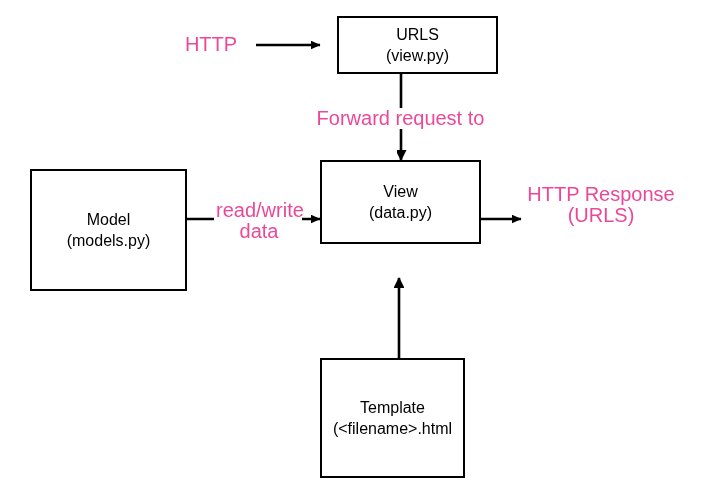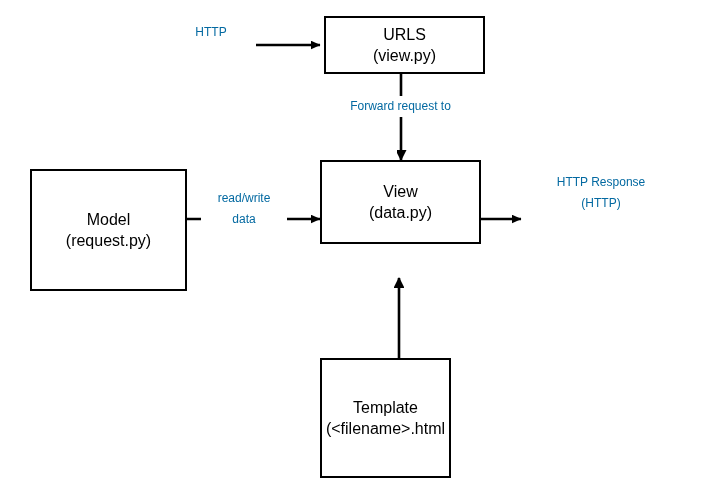--- a/index.html
+++ b/index.html
@@ -26,48 +26,49 @@
     justify-content: center;
     color: #000000;
     font-size: 16px;
     line-height: 21px;
     text-align: center;
     white-space: nowrap;
     z-index: 3;
   }
   .label {
     position: absolute;
-    color: #0369a1;
-    font-size: 12px;
+    color: #ec4899;
+    font-size: 20px;
     line-height: 21px;
     text-align: center;
     white-space: nowrap;
     z-index: 4;
+    margin-top: 12px;
   }
   .label-bg {
     background: #ffffff;
   }
   .label span { display: block; }
   svg.edges {
     position: absolute;
     left: 0;
     top: 0;
     width: 713px;
     height: 503px;
     z-index: 2;
   }
   
-  #node-urls      { left: 324px; top: 16px;  width: 161px; height: 58px; }
+  #node-urls      { left: 337px; top: 16px;  width: 161px; height: 58px; }
   #node-model     { left: 30px;  top: 169px; width: 157px; height: 122px; }
   #node-view      { left: 320px; top: 160px; width: 161px; height: 84px; }
-  #node-template  { left: 320px; top: 358px; width: 131px; height: 120px; }
+  #node-template  { left: 320px; top: 358px; width: 145px; height: 120px; }
   
   #label-http-request  { left: 161px; top: 22px;  width: 100px; }
   #label-forward       { left: 313px; top: 96px;  width: 175px; }
-  #label-readwrite     { left: 201px; top: 188px; width: 86px; }
+  #label-readwrite     { left: 216px; top: 188px; width: 86px; }
   #label-http-response { left: 521px; top: 172px; width: 160px; }
 </style>
 </head>
 <body>
 
 <div id="canvas">
 
   <svg class="edges" viewBox="0 0 713 503" xmlns="http://www.w3.org/2000/svg">
     <defs>
       <marker id="arrowR" markerWidth="10" markerHeight="9" refX="9.5" refY="4.5" orient="auto" markerUnits="userSpaceOnUse">
@@ -109,21 +110,21 @@
     </g>
   </svg>
 
   <div class="node" id="node-urls">
     <span>URLS</span>
     <span>(view.py)</span>
   </div>
 
   <div class="node" id="node-model">
     <span>Model</span>
-    <span>(request.py)</span>
+    <span>(models.py)</span>
   </div>
 
   <div class="node" id="node-view">
     <span>View</span>
     <span>(data.py)</span>
   </div>
 
   <div class="node" id="node-template">
     <span>Template</span>
     <span>(&lt;filename&gt;.html</span>
@@ -137,16 +138,16 @@
     <span>Forward request to</span>
   </div>
 
   <div class="label label-bg" id="label-readwrite">
     <span>read/write</span>
     <span>data</span>
   </div>
 
   <div class="label" id="label-http-response">
     <span>HTTP Response</span>
-    <span>(HTTP)</span>
+    <span>(URLS)</span>
   </div>
 
 </div>
 
 </body></html>

